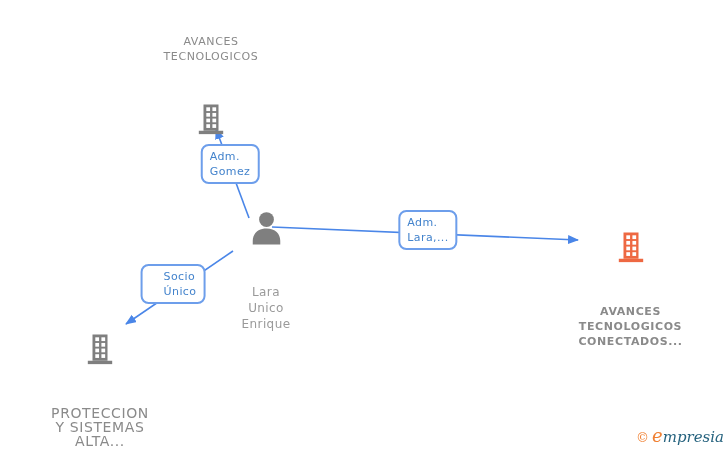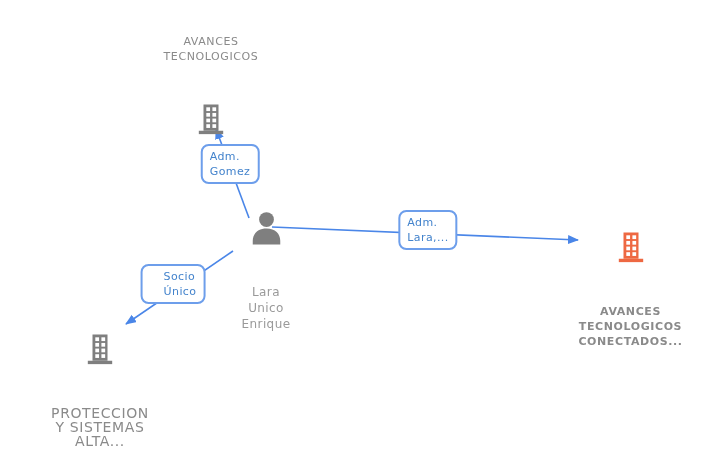--- a/index.html
+++ b/index.html
@@ -161,14 +161,17 @@
   </div>
   <div class="rel-label" style="left:173px;top:284px;padding-left:21px;">
     <div>Socio</div>
     <div>Único</div>
   </div>
   <div class="rel-label" style="left:428px;top:230px;">
     <div>Adm.</div>
     <div>Lara,...</div>
   </div>
 
+  <div class="watermark">
+    <span class="wm-copy">©</span><span class="wm-e">e</span><span class="wm-rest">mpresia</span>
+  </div>
 
 </div>
 
 </body></html>

